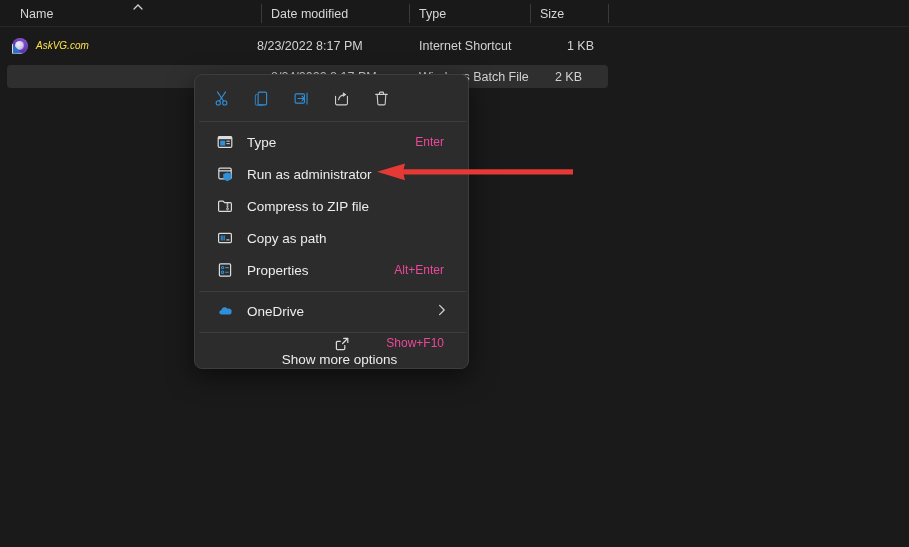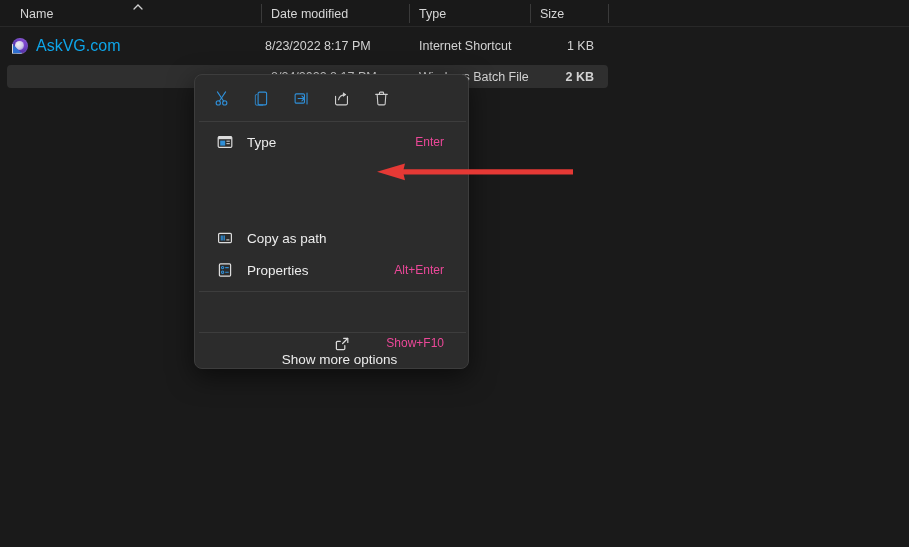--- a/index.html
+++ b/index.html
@@ -40,21 +40,21 @@
     border-radius: 4px;
     width: 601px;
   }
   .file-row.selected { background: #2f2f2f; }
   .file-name-cell {
     position: absolute; left: 0; top: 0; height: 23px;
     display: flex; align-items: center; gap: 8px;
     padding-left: 5px;
   }
   .file-name {
-    color: #0ea5e9; font-size: 16px; white-space: nowrap;
+    color: #fde047; font-size: 10px; white-space: nowrap; font-style: italic;
   }
   .cell {
     position: absolute; top: 0; height: 23px;
     display: flex; align-items: center;
     color: #d2d2d2; font-size: 12.5px; white-space: nowrap;
   }
   .cell.right { justify-content: flex-end; }
 
   .ico16 { width: 16px; height: 16px; position: relative; flex: 0 0 16px; }
 
@@ -166,39 +166,39 @@
       <span>Size</span>
     </div>
     <div class="col-div" style="left:608px;"></div>
   </div>
 
   <div class="file-row" style="top:34px;">
     <div class="file-name-cell" style="width:248px;">
       <span class="ico16 ico-askvg"></span>
       <span class="file-name">AskVG.com</span>
     </div>
-    <div class="cell" style="left:248px;width:148px;padding-left:10px;">
+    <div class="cell" style="left:240px;width:148px;padding-left:10px;">
       <span>8/23/2022 8:17 PM</span>
     </div>
     <div class="cell" style="left:402px;width:121px;padding-left:10px;">
       <span>Internet Shortcut</span>
     </div>
     <div class="cell right" style="left:523px;width:78px;padding-right:14px;">
       <span>1 KB</span>
     </div>
   </div>
 
   <div class="file-row selected" style="top:65px;">
     <div class="cell" style="left:254px;width:148px;padding-left:10px;">
       <span>8/24/2022 8:17 PM</span>
     </div>
     <div class="cell" style="left:402px;width:121px;padding-left:10px;">
       <span>Windows Batch File</span>
     </div>
-    <div class="cell right" style="left:523px;width:78px;padding-right:14px;font-weight:bold;">
+    <div class="cell right" style="left:523px;width:78px;padding-right:26px;">
       <span>2 KB</span>
     </div>
   </div>
 
   <div class="ctx-menu">
 
     <div class="ctx-toolbar">
       <div class="tb-btn" style="left:11px;">
         <svg width="17" height="17" viewBox="0 0 20 20">
           <circle cx="6.2" cy="15.2" r="2.5" fill="none" stroke="#2f8fd8" stroke-width="1.3"></circle>
@@ -246,21 +246,42 @@
           <rect x="1.2" y="2.6" width="13.6" height="2.6" fill="#dcdcdc"></rect>
           <rect x="3.2" y="6.6" width="5" height="5" fill="#2f8fd8"></rect>
           <rect x="9.4" y="6.6" width="3.4" height="1.2" fill="#bdbdbd"></rect>
           <rect x="9.4" y="9" width="3.4" height="1.2" fill="#bdbdbd"></rect>
         </svg>
       </span>
       <span class="ctx-label">Type</span>
       <span class="ctx-accel">Enter</span>
     </div>
 
-
+    <div class="ctx-item" style="top:83px;">
+      <span class="ctx-ico">
+        <svg width="16" height="16" viewBox="0 0 16 16">
+          <path d="M1.8 3.4 A1.2 1.2 0 0 1 3 2.2 H13 A1.2 1.2 0 0 1 14.2 3.4 V11.6 A1.2 1.2 0 0 1 13 12.8 H3 A1.2 1.2 0 0 1 1.8 11.6 Z" fill="none" stroke="#dcdcdc" stroke-width="1.2"></path>
+          <path d="M1.8 4.9 H14.2" stroke="#dcdcdc" stroke-width="1.1"></path>
+          <path d="M10.3 6.6 L14.4 7.9 V11 C14.4 13 12.4 14.4 10.3 15.2 C8.2 14.4 6.2 13 6.2 11 V7.9 Z" fill="#2f8fd8"></path>
+        </svg>
+      </span>
+      <span class="ctx-label">Run as administrator</span>
+    </div>
+
+    <div class="ctx-item" style="top:115px;">
+      <span class="ctx-ico">
+        <svg width="16" height="16" viewBox="0 0 16 16">
+          <path d="M1.6 4.2 A1.1 1.1 0 0 1 2.7 3.1 H6.1 L7.5 4.6 H13.3 A1.1 1.1 0 0 1 14.4 5.7 V12.2 A1.1 1.1 0 0 1 13.3 13.3 H2.7 A1.1 1.1 0 0 1 1.6 12.2 Z" fill="none" stroke="#dcdcdc" stroke-width="1.2" stroke-linejoin="round"></path>
+          <rect x="9.6" y="5.3" width="1.7" height="1.5" fill="#dcdcdc"></rect>
+          <rect x="9.6" y="7.4" width="1.7" height="1.5" fill="#dcdcdc"></rect>
+          <rect x="9.8" y="9.6" width="1.4" height="2.3" rx="0.6" fill="none" stroke="#dcdcdc" stroke-width="1"></rect>
+        </svg>
+      </span>
+      <span class="ctx-label">Compress to ZIP file</span>
+    </div>
 
     <div class="ctx-item" style="top:179px;">
       <span class="ctx-ico">
         <svg width="16" height="16" viewBox="0 0 16 16">
           <rect x="2.4" y="1.8" width="11.2" height="12.4" rx="1.1" fill="none" stroke="#dcdcdc" stroke-width="1.2"></rect>
           <circle cx="5.6" cy="5.6" r="1.15" fill="none" stroke="#2f8fd8" stroke-width="1.05"></circle>
           <circle cx="5.6" cy="10.2" r="1.15" fill="none" stroke="#2f8fd8" stroke-width="1.05"></circle>
           <path d="M8.2 5.6 H11.7" stroke="#2f8fd8" stroke-width="1.1"></path>
           <path d="M8.2 10.2 H11.7" stroke="#2f8fd8" stroke-width="1.1"></path>
         </svg>
@@ -277,20 +298,33 @@
           <path d="M5.8 5.6 V10.4" stroke="#2f8fd8" stroke-width="1.1"></path>
           <path d="M7.3 5.6 V10.4" stroke="#2f8fd8" stroke-width="1.1"></path>
           <path d="M9.3 9.9 H12.4" stroke="#bdbdbd" stroke-width="1.1"></path>
         </svg>
       </span>
       <span class="ctx-label">Copy as path</span>
     </div>
 
     <div class="ctx-sep" style="top:216px;"></div>
 
+    <div class="ctx-item" style="top:220px;">
+      <span class="ctx-ico">
+        <svg width="16" height="16" viewBox="0 0 16 16">
+          <path d="M4.1 11.6 A2.4 2.4 0 0 1 4.4 6.9 A3.5 3.5 0 0 1 10.7 5.8 A2.9 2.9 0 0 1 14.6 9.3 A2.4 2.4 0 0 1 12.4 11.6 Z" fill="#2f8fd8"></path>
+        </svg>
+      </span>
+      <span class="ctx-label">OneDrive</span>
+      <span class="ctx-chevron">
+        <svg width="8" height="12" viewBox="0 0 8 12">
+          <path d="M1.6 1.4 L6.2 6 L1.6 10.6" fill="none" stroke="#d0d0d0" stroke-width="1.3" stroke-linecap="round" stroke-linejoin="round"></path>
+        </svg>
+      </span>
+    </div>
 
     <div class="ctx-sep" style="top:257px;"></div>
 
     <div class="ctx-item" style="top:261px;flex-direction:column;">
       <span class="ctx-ico">
         <svg width="16" height="16" viewBox="0 0 16 16">
           <path d="M2.4 6.4 V12.6 A1.1 1.1 0 0 0 3.5 13.7 H9.7 A1.1 1.1 0 0 0 10.8 12.6 V9.6" fill="none" stroke="#dcdcdc" stroke-width="1.2" stroke-linecap="round"></path>
           <path d="M2.4 6.4 A1.1 1.1 0 0 1 3.5 5.3 H6.3" fill="none" stroke="#dcdcdc" stroke-width="1.2" stroke-linecap="round"></path>
           <path d="M8.6 7.5 L13.6 2.5" stroke="#dcdcdc" stroke-width="1.2" stroke-linecap="round"></path>
           <path d="M9.7 2.4 H13.8 V6.5" fill="none" stroke="#dcdcdc" stroke-width="1.2" stroke-linecap="round" stroke-linejoin="round"></path>

